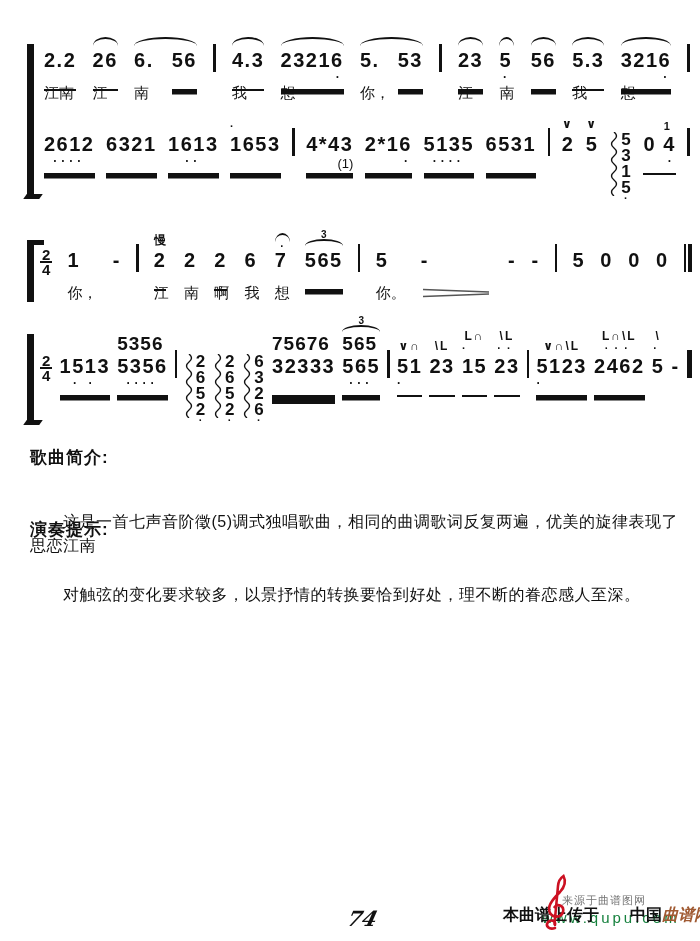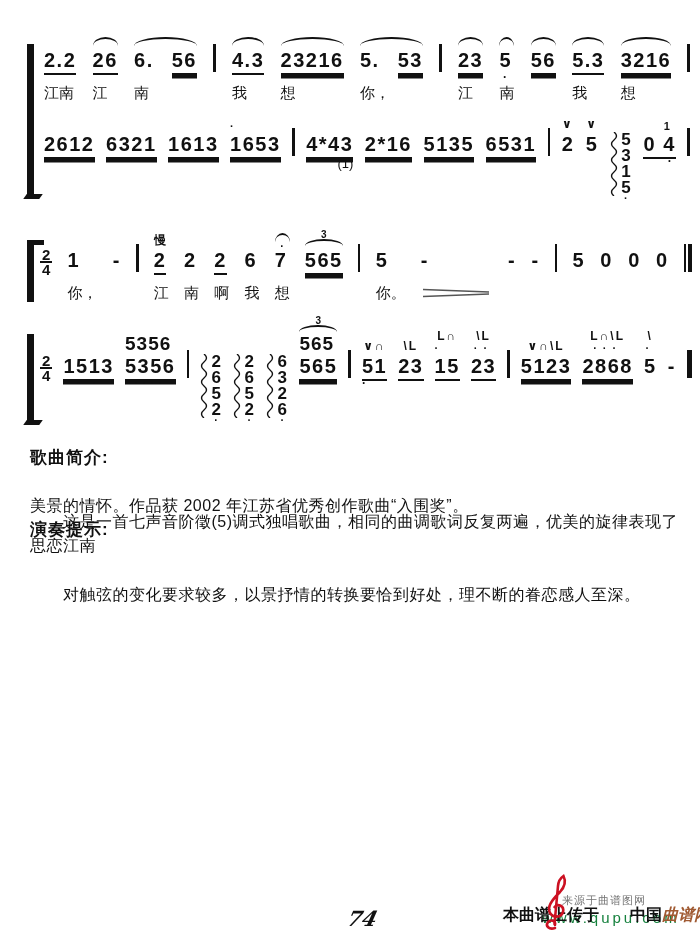--- a/index.html
+++ b/index.html
@@ -10,21 +10,21 @@
   .mline{position:absolute;display:flex;justify-content:space-between;align-items:flex-end;}
   .cell{display:flex;flex-direction:column;justify-content:flex-end;}
   .ct{height:18px;display:flex;flex-direction:column;justify-content:flex-end;}
   .arcline{height:7px;border-top:2px solid #111;border-radius:50% 50% 0 0/100% 100% 0 0;margin-bottom:2px;}
   .arclbl{font-size:10px;font-weight:bold;text-align:center;line-height:9px;}
   .fdot{font-size:11px;font-weight:bold;text-align:center;line-height:4px;height:4px;}
   .topsym{font-size:12px;font-weight:bold;text-align:center;line-height:16px;letter-spacing:2px;white-space:nowrap;}
   .up{font-size:19px;font-weight:bold;line-height:20px;letter-spacing:1px;}
   .ca{height:10px;font-size:11px;font-weight:bold;line-height:9px;letter-spacing:6px;}
   .cn{line-height:26px;height:26px;white-space:nowrap;}
-  .nt{font-size:20px;font-weight:bold;letter-spacing:1.5px;line-height:24px;padding-bottom:2px;}
+  .nt{font-size:20px;font-weight:bold;letter-spacing:1.5px;line-height:24px;padding-bottom:18px;}
   .sub2{margin-left:18px;}
   .u1{border-bottom:2.5px solid #111;}
   .u2{border-bottom:2.5px solid #111;box-shadow:0 3.5px 0 #111;text-align:center;}
   .u3{border-bottom:2.5px solid #111;box-shadow:0 3.5px 0 #111,0 7px 0 #111;}
   .cb{height:9px;font-size:12px;font-weight:bold;line-height:7px;letter-spacing:4px;}
   .cb.bb{font-size:13px;font-weight:normal;letter-spacing:0;line-height:12px;overflow:visible;}
   .cl{height:20px;font-size:15px;line-height:20px;white-space:nowrap;display:flex;align-items:center;gap:4px;}
   .al-l{text-align:left}.al-c{text-align:center}.al-r{text-align:right}
   .mbar{width:2.5px;background:#111;height:28px;}
   .haslyr .mbar{margin-bottom:31px;}
@@ -440,20 +440,26 @@
               <div class="sd">6</div>
               <div class="sd">3</div>
               <div class="sd">2</div>
               <div class="sd">6<div class="sdot">·</div></div>
             </div>
           </div>
         </div>
         <div class="cb al-c"></div>
       </div>
       <div class="cell">
+        <div class="ct"></div>
+        <div class="up">75676</div>
+        <div class="cn"><span class="nt u3">32333</span></div>
+        <div class="cb al-c"></div>
+      </div>
+      <div class="cell">
         <div class="ct">
           <div class="arclbl">3</div>
           <div class="arcline"></div>
         </div>
         <div class="up">565</div>
         <div class="cn"><span class="nt u2">565</span></div>
         <div class="cb al-c">···</div>
       </div>
       <div class="mbar"></div>
       <div class="cell">
@@ -492,42 +498,41 @@
           <div class="topsym">∨∩\L</div>
         </div>
         <div class="cn"><span class="nt u2">5123</span></div>
         <div class="cb al-l">·</div>
       </div>
       <div class="cell">
         <div class="ct">
           <div class="topsym">L∩\L</div>
         </div>
         <div class="ca al-c">···</div>
-        <div class="cn"><span class="nt u2">2868</span></div>
+        <div class="cn"><span class="nt u2">2462</span></div>
         <div class="cb al-c"></div>
       </div>
       <div class="cell">
         <div class="ct">
           <div class="topsym">\</div>
         </div>
         <div class="ca al-c">·</div>
         <div class="cn"><span class="nt u0">5</span></div>
         <div class="cb al-c"></div>
       </div>
       <div class="cell">
         <div class="ct"></div>
         <div class="cn"><span class="nt u0">-</span></div>
         <div class="cb al-c"></div>
       </div>
       <div class="mbar mbar-final"></div>
     </div>
 
   <div class="heading" id="h-intro">歌曲简介:</div>
   <div class="para indent" id="p-intro1">这是一首七声音阶徵(5)调式独唱歌曲，相同的曲调歌词反复两遍，优美的旋律表现了思恋江南</div>
-  <div class="para" id="p-intro2">美景的情怀。作品获 2002 年江苏省优秀创作歌曲“入围奖”。</div>
   <div class="heading" id="h-tips">演奏提示:</div>
   <div class="para indent" id="p-tips">对触弦的变化要求较多，以景抒情的转换要恰到好处，理不断的眷恋感人至深。</div>
 
   <div id="pagenum">74</div>
 
   <div id="wm-gray">来源于曲谱图网</div>
   <div id="wm-url">www.qupu.com</div>
 
   <div id="upload">
     <span>本曲谱上传于</span>

